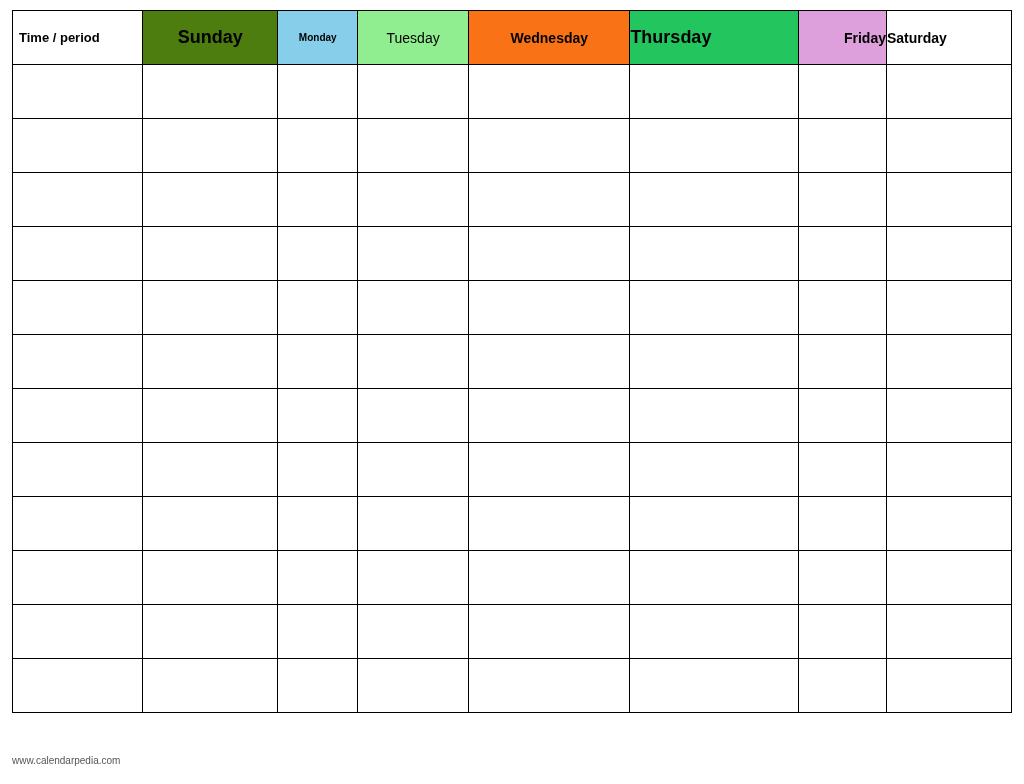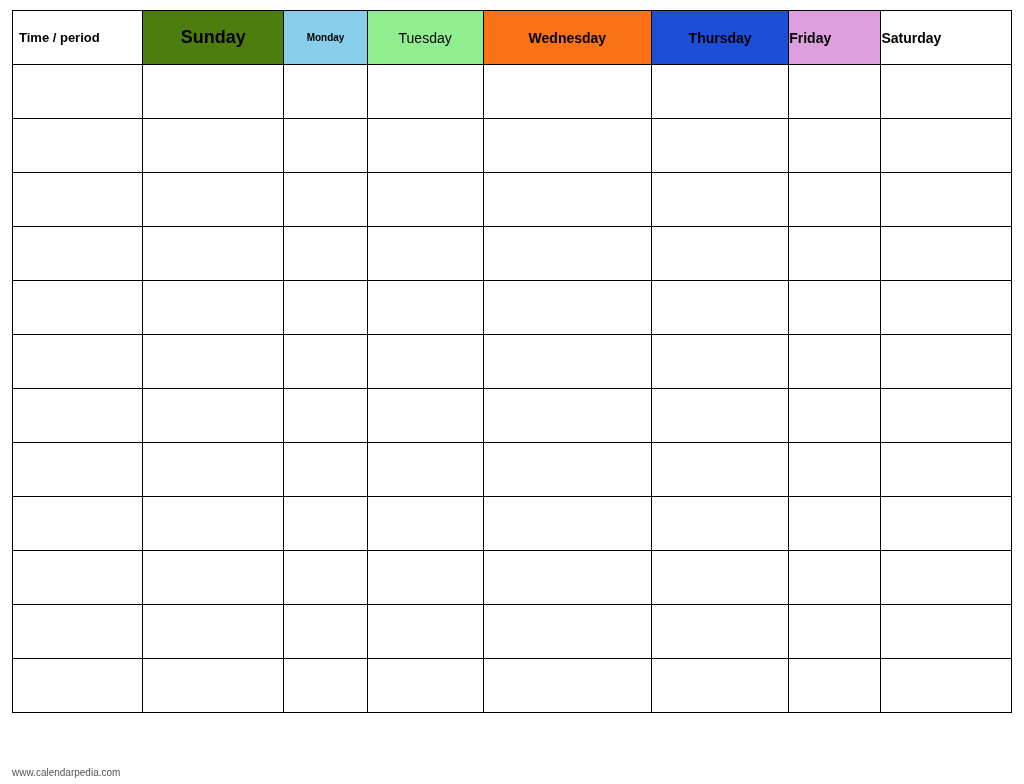--- a/index.html
+++ b/index.html
@@ -118,48 +118,48 @@
     }
 
     .col-wednesday {
       background-color: #f97316;
       text-align: center;
       font-weight: bold;
       font-size: 14px;
     }
 
     .col-thursday {
-      background-color: #1d4ed8;
-      text-align: center;
-      font-weight: bold;
-      font-size: 14px;
+      background-color: #22c55e;
+      text-align: left;
+      font-weight: bold;
+      font-size: 18px;
     }
 
     .col-friday {
       background-color: #dda0dd;
-      text-align: left;
+      text-align: right;
       font-weight: bold;
       font-size: 14px;
     }
 
     .col-saturday {
       background-color: #ffffff;
       text-align: left;
       font-weight: bold;
       font-size: 14px;
     }
 
     .schedule-table td {
       background: #ffffff;
       height: 54px;
     }
 
     .footer {
       position: absolute;
-      bottom: 6px;
+      bottom: 18px;
       left: 12px;
       font-size: 10px;
       color: #555555;
     }
   </style>
 </head>
 <body>
 
 <div class="page">
 

